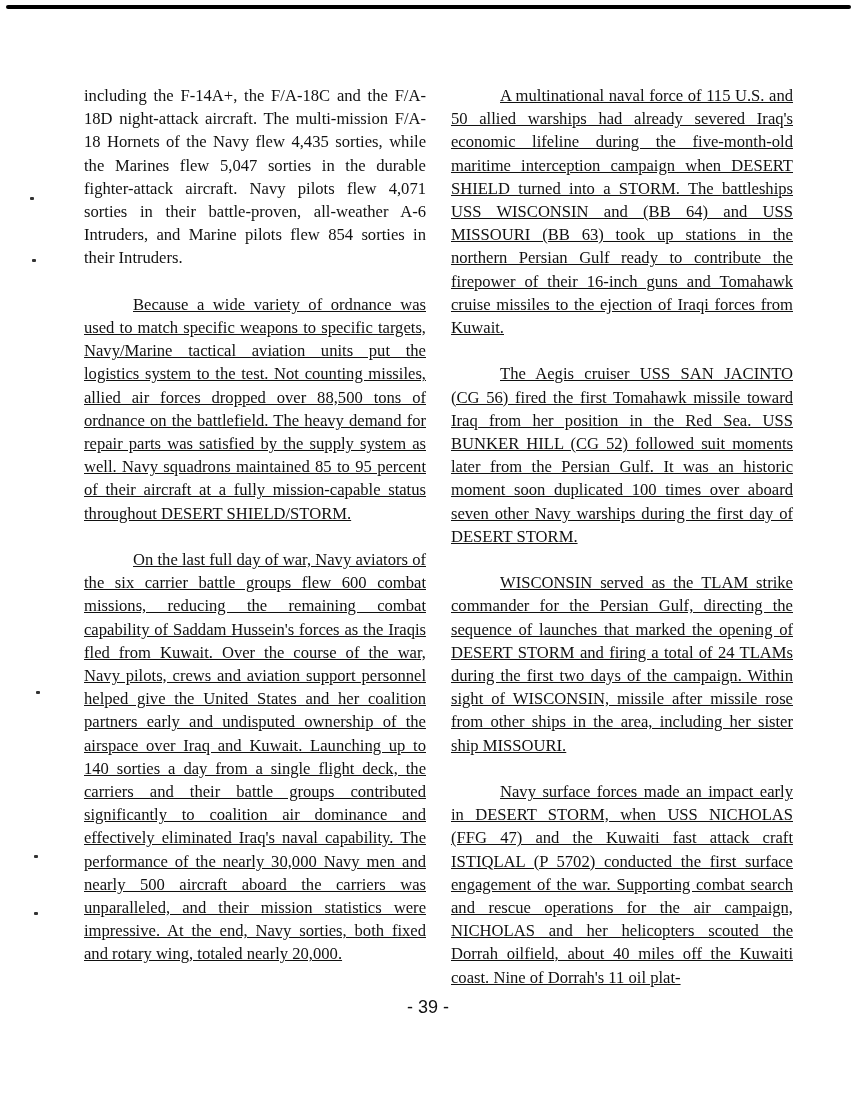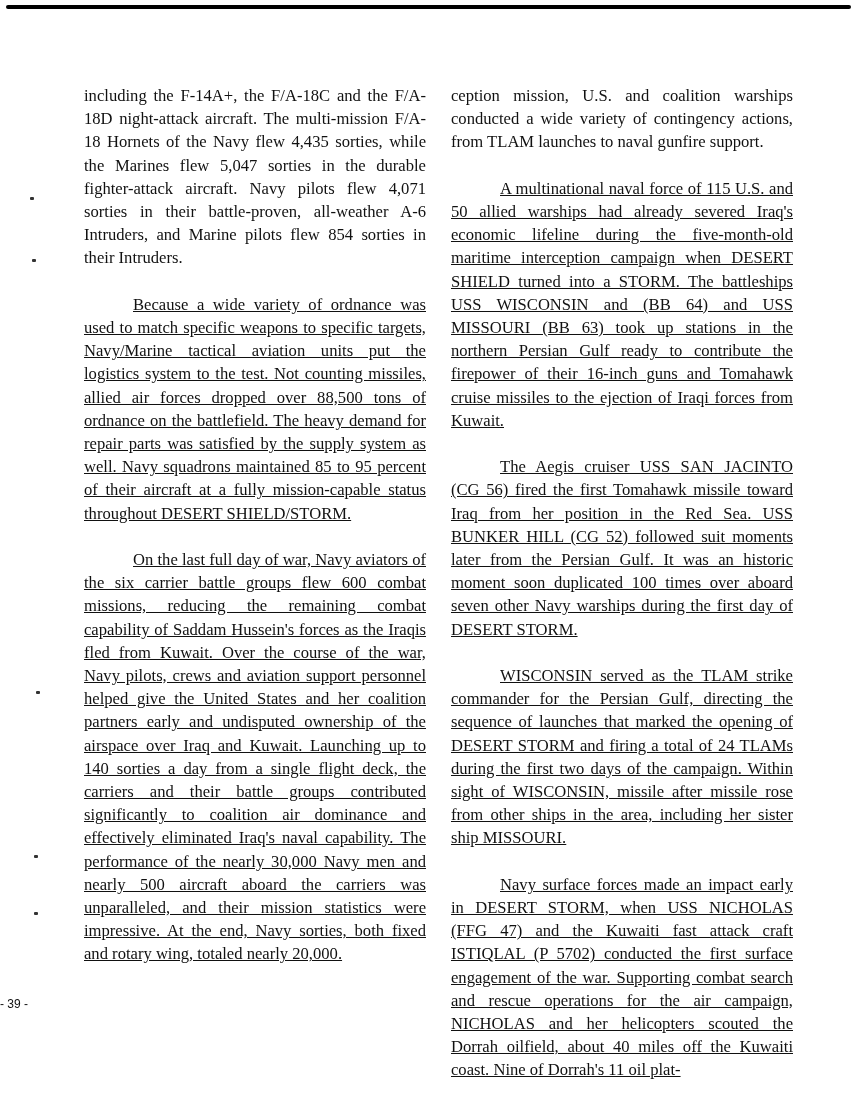--- a/index.html
+++ b/index.html
@@ -41,22 +41,23 @@
     .para.indent { text-indent: 49px; text-decoration: underline; }
     .heading-run {
       font-weight: bold;
       letter-spacing: 0.3px;
     }
     .page-number {
       position: absolute;
       top: 997px;
       left: 0;
       width: 856px;
+      text-align: center;
       font-family: "Liberation Sans", "DejaVu Sans", sans-serif;
-      font-size: 12px;
+      font-size: 18px;
     }
     .speck {
       position: absolute;
       width: 4px;
       height: 3px;
       background: #333;
       border-radius: 1px;
     }
   </style>
 </head>
@@ -64,21 +65,20 @@
 
 <div class="top-rule"></div>
 
 <div class="column col-left">
   <p class="para">including the F-14A+, the F/A-18C and the F/A-18D night-attack aircraft. The multi-mission F/A-18 Hornets of the Navy flew 4,435 sorties, while the Marines flew 5,047 sorties in the durable fighter-attack aircraft. Navy pilots flew 4,071 sorties in their battle-proven, all-weather A-6 Intruders, and Marine pilots flew 854 sorties in their Intruders.</p>
   <p class="para indent">Because a wide variety of ordnance was used to match specific weapons to specific targets, Navy/Marine tactical aviation units put the logistics system to the test. Not counting missiles, allied air forces dropped over 88,500 tons of ordnance on the battlefield. The heavy demand for repair parts was satisfied by the supply system as well. Navy squadrons maintained 85 to 95 percent of their aircraft at a fully mission-capable status throughout DESERT SHIELD/STORM.</p>
   <p class="para indent">On the last full day of war, Navy aviators of the six carrier battle groups flew 600 combat missions, reducing the remaining combat capability of Saddam Hussein's forces as the Iraqis fled from Kuwait. Over the course of the war, Navy pilots, crews and aviation support personnel helped give the United States and her coalition partners early and undisputed ownership of the airspace over Iraq and Kuwait. Launching up to 140 sorties a day from a single flight deck, the carriers and their battle groups contributed significantly to coalition air dominance and effectively eliminated Iraq's naval capability. The performance of the nearly 30,000 Navy men and nearly 500 aircraft aboard the carriers was unparalleled, and their mission statistics were impressive. At the end, Navy sorties, both fixed and rotary wing, totaled nearly 20,000.</p>
 </div>
 
 <div class="column col-right">
-  <p class="para">ception mission, U.S. and coalition warships conducted a wide variety of contingency actions, from TLAM launches to naval gunfire support.</p>
   <p class="para indent">A multinational naval force of 115 U.S. and 50 allied warships had already severed Iraq's economic lifeline during the five-month-old maritime interception campaign when DESERT SHIELD turned into a STORM. The battleships USS WISCONSIN and (BB 64) and USS MISSOURI (BB 63) took up stations in the northern Persian Gulf ready to contribute the firepower of their 16-inch guns and Tomahawk cruise missiles to the ejection of Iraqi forces from Kuwait.</p>
   <p class="para indent">The Aegis cruiser USS SAN JACINTO (CG 56) fired the first Tomahawk missile toward Iraq from her position in the Red Sea. USS BUNKER HILL (CG 52) followed suit moments later from the Persian Gulf. It was an historic moment soon duplicated 100 times over aboard seven other Navy warships during the first day of DESERT STORM.</p>
   <p class="para indent">WISCONSIN served as the TLAM strike commander for the Persian Gulf, directing the sequence of launches that marked the opening of DESERT STORM and firing a total of 24 TLAMs during the first two days of the campaign. Within sight of WISCONSIN, missile after missile rose from other ships in the area, including her sister ship MISSOURI.</p>
   <p class="para indent">Navy surface forces made an impact early in DESERT STORM, when USS NICHOLAS (FFG 47) and the Kuwaiti fast attack craft ISTIQLAL (P 5702) conducted the first surface engagement of the war. Supporting combat search and rescue operations for the air campaign, NICHOLAS and her helicopters scouted the Dorrah oilfield, about 40 miles off the Kuwaiti coast. Nine of Dorrah's 11 oil plat-</p>
 </div>
 
 <div class="page-number">- 39 -</div>
 
 <div class="speck" style="left:30px; top:197px;"></div>
 <div class="speck" style="left:32px; top:259px;"></div>

